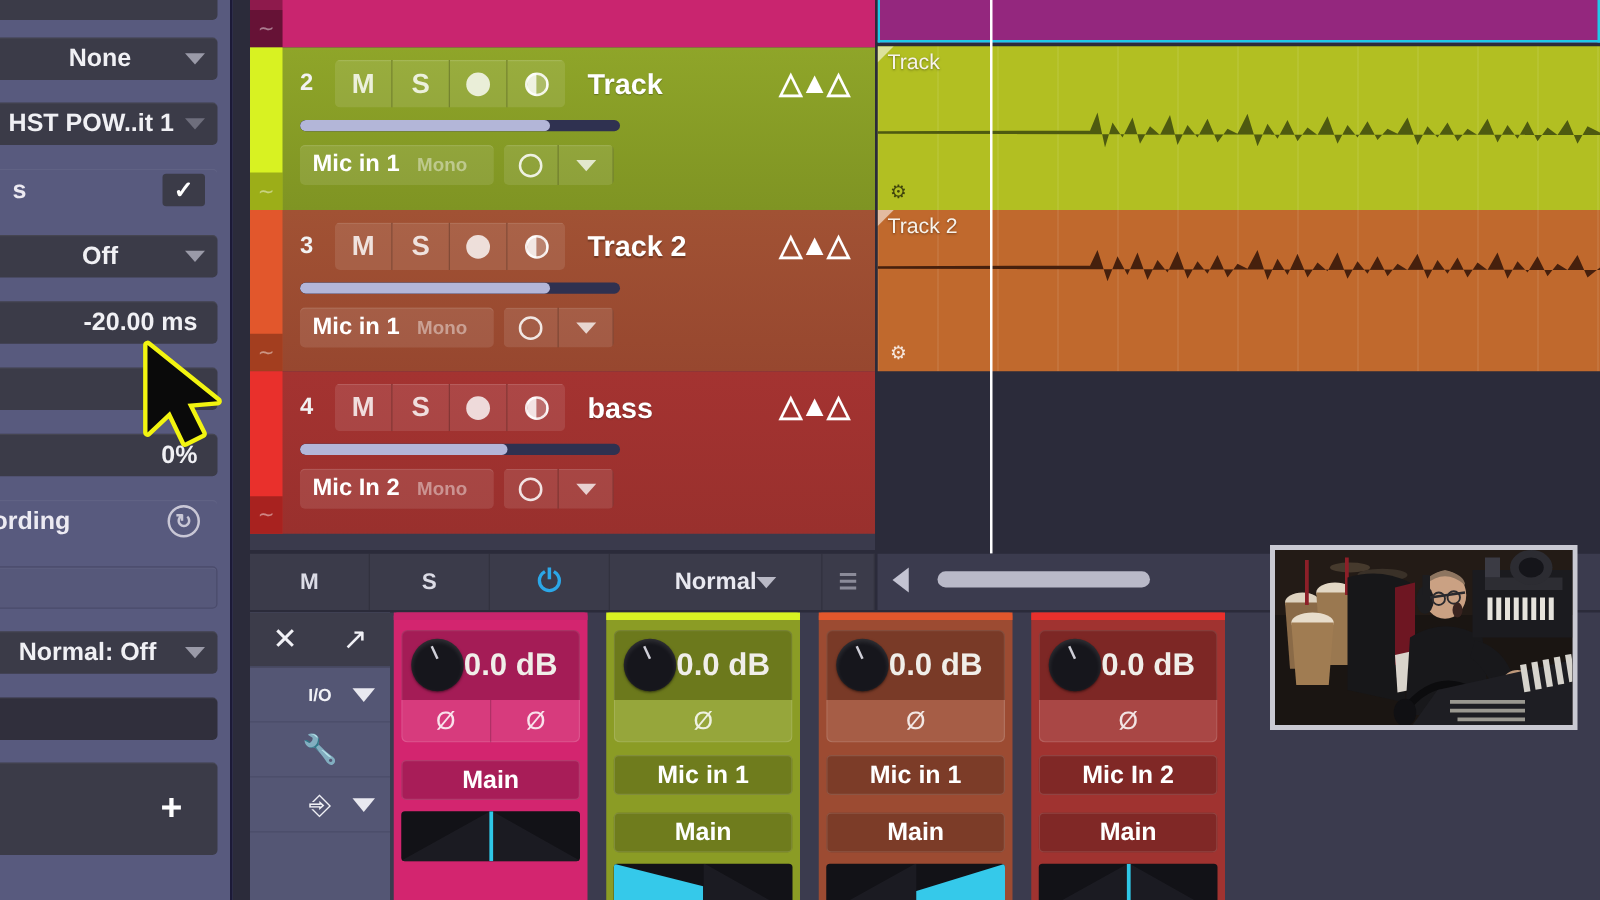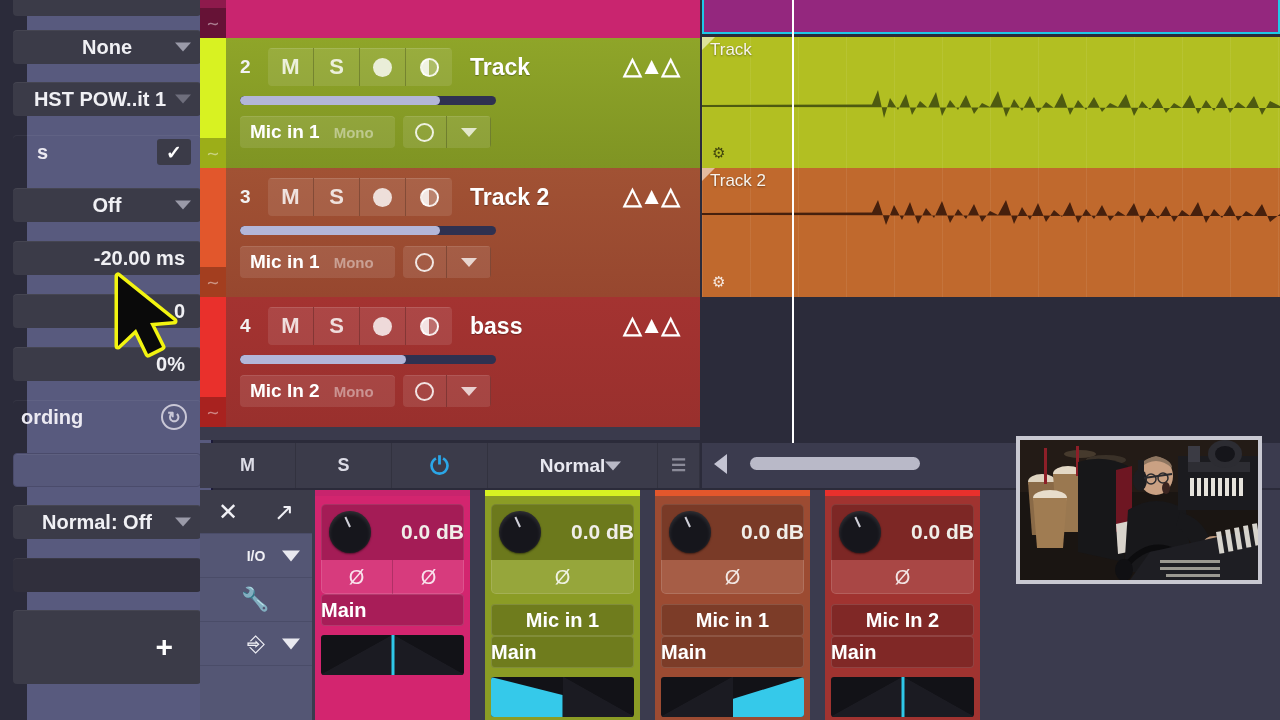--- a/index.html
+++ b/index.html
@@ -5,21 +5,20 @@
   * { box-sizing: border-box; margin:0; padding:0; }
   html,body { width:1280px; height:720px; overflow:hidden; background:#2b2b3a;
     font-family:"Liberation Sans", sans-serif; }
   #app { position:relative; width:1280px; height:720px; }
 
   
   .inspector {
     position:absolute; left:0; top:0; width:186px; height:720px;
     background:#585a7e;
     border-right:2px solid #1c1a38;
-    margin-left:27px;
   }
   .insp-row { position:absolute; left:-14px; width:188px; }
   .insp-field {
     height:34px; background:#3b3b48; border-radius:4px;
     display:flex; align-items:center; color:#f0f0f4;
     font-size:20px; font-weight:bold; position:relative;
     box-shadow: inset 0 1px 0 rgba(255,255,255,.05);
   }
   .insp-field.center { justify-content:center; }
   .insp-field.right { justify-content:flex-end; padding-right:16px; }
@@ -138,30 +137,30 @@
   .strip{position:absolute;top:0;width:155px;height:230px;border-radius:3px 3px 0 0;
     padding:5px 6px 0 6px;}
   .strip .toptab{position:absolute;left:0;right:0;top:0;height:6px;}
   .panel{margin-top:9px;border-radius:5px;overflow:hidden;
     box-shadow: inset 0 0 0 1px rgba(255,255,255,.13);}
   .panel .r1{display:flex;align-items:center;height:56px;background:rgba(0,0,0,.22);padding-left:8px;}
   .knob{width:42px;height:42px;border-radius:50%;background:#16161c;position:relative;
     box-shadow:inset 0 2px 4px rgba(255,255,255,.12), 0 1px 2px rgba(0,0,0,.5);}
   .knob::after{content:"";position:absolute;left:50%;top:5px;width:2px;height:11px;
     background:#cfcfd8;transform:translateX(-50%) rotate(-25deg);transform-origin:50% 100%;}
-  .db{flex:1;text-align:right;color:#f0eee9;font-size:21px;font-weight:bold;}
+  .db{flex:1;text-align:left;color:#f0eee9;font-size:25px;font-weight:bold;}
   .panel .r2{display:flex;height:34px;background:rgba(255,255,255,.10);}
   .phase{flex:1;display:flex;align-items:center;justify-content:center;
     color:rgba(255,255,255,.85);font-size:20px;border-right:1px solid rgba(0,0,0,.18);}
   .phase:last-child{border-right:none;}
   .srcbtn{margin-top:10px;height:32px;border-radius:4px;display:flex;align-items:center;
     justify-content:center;font-size:20px;font-weight:bold;color:#fff;
     background:rgba(0,0,0,.20); box-shadow: inset 0 0 0 1px rgba(255,255,255,.13);}
-  .outbtn{margin-top:0;height:32px;border-radius:4px;display:flex;align-items:center;
-    justify-content:flex-start;font-size:20px;font-weight:bold;color:#fff;
+  .outbtn{margin-top:14px;height:32px;border-radius:4px;display:flex;align-items:center;
+    justify-content:center;font-size:20px;font-weight:bold;color:#fff;
     background:rgba(0,0,0,.20); box-shadow: inset 0 0 0 1px rgba(255,255,255,.13);}
   .pan{margin-top:9px;height:40px;background:#121217;border-radius:3px;position:relative;overflow:hidden;}
   .pan .center{position:absolute;left:50%;top:0;bottom:0;width:3px;background:#2fc8e8;transform:translateX(-50%);}
   .pan .wedgeL{position:absolute;left:0;top:0;width:50%;height:100%;
     background:linear-gradient(to bottom right, transparent 49%, #1b1b22 50%);}
   .pan .wedgeR{position:absolute;right:0;top:0;width:50%;height:100%;
     background:linear-gradient(to bottom left, transparent 49%, #1b1b22 50%);}
   .pan .fillL{position:absolute;left:0;top:0;width:50%;height:100%;background:#35c9ea;
     clip-path:polygon(0 0,100% 45%,100% 100%,0 100%);}
   .pan .fillR{position:absolute;right:0;top:0;width:50%;height:100%;background:#35c9ea;

